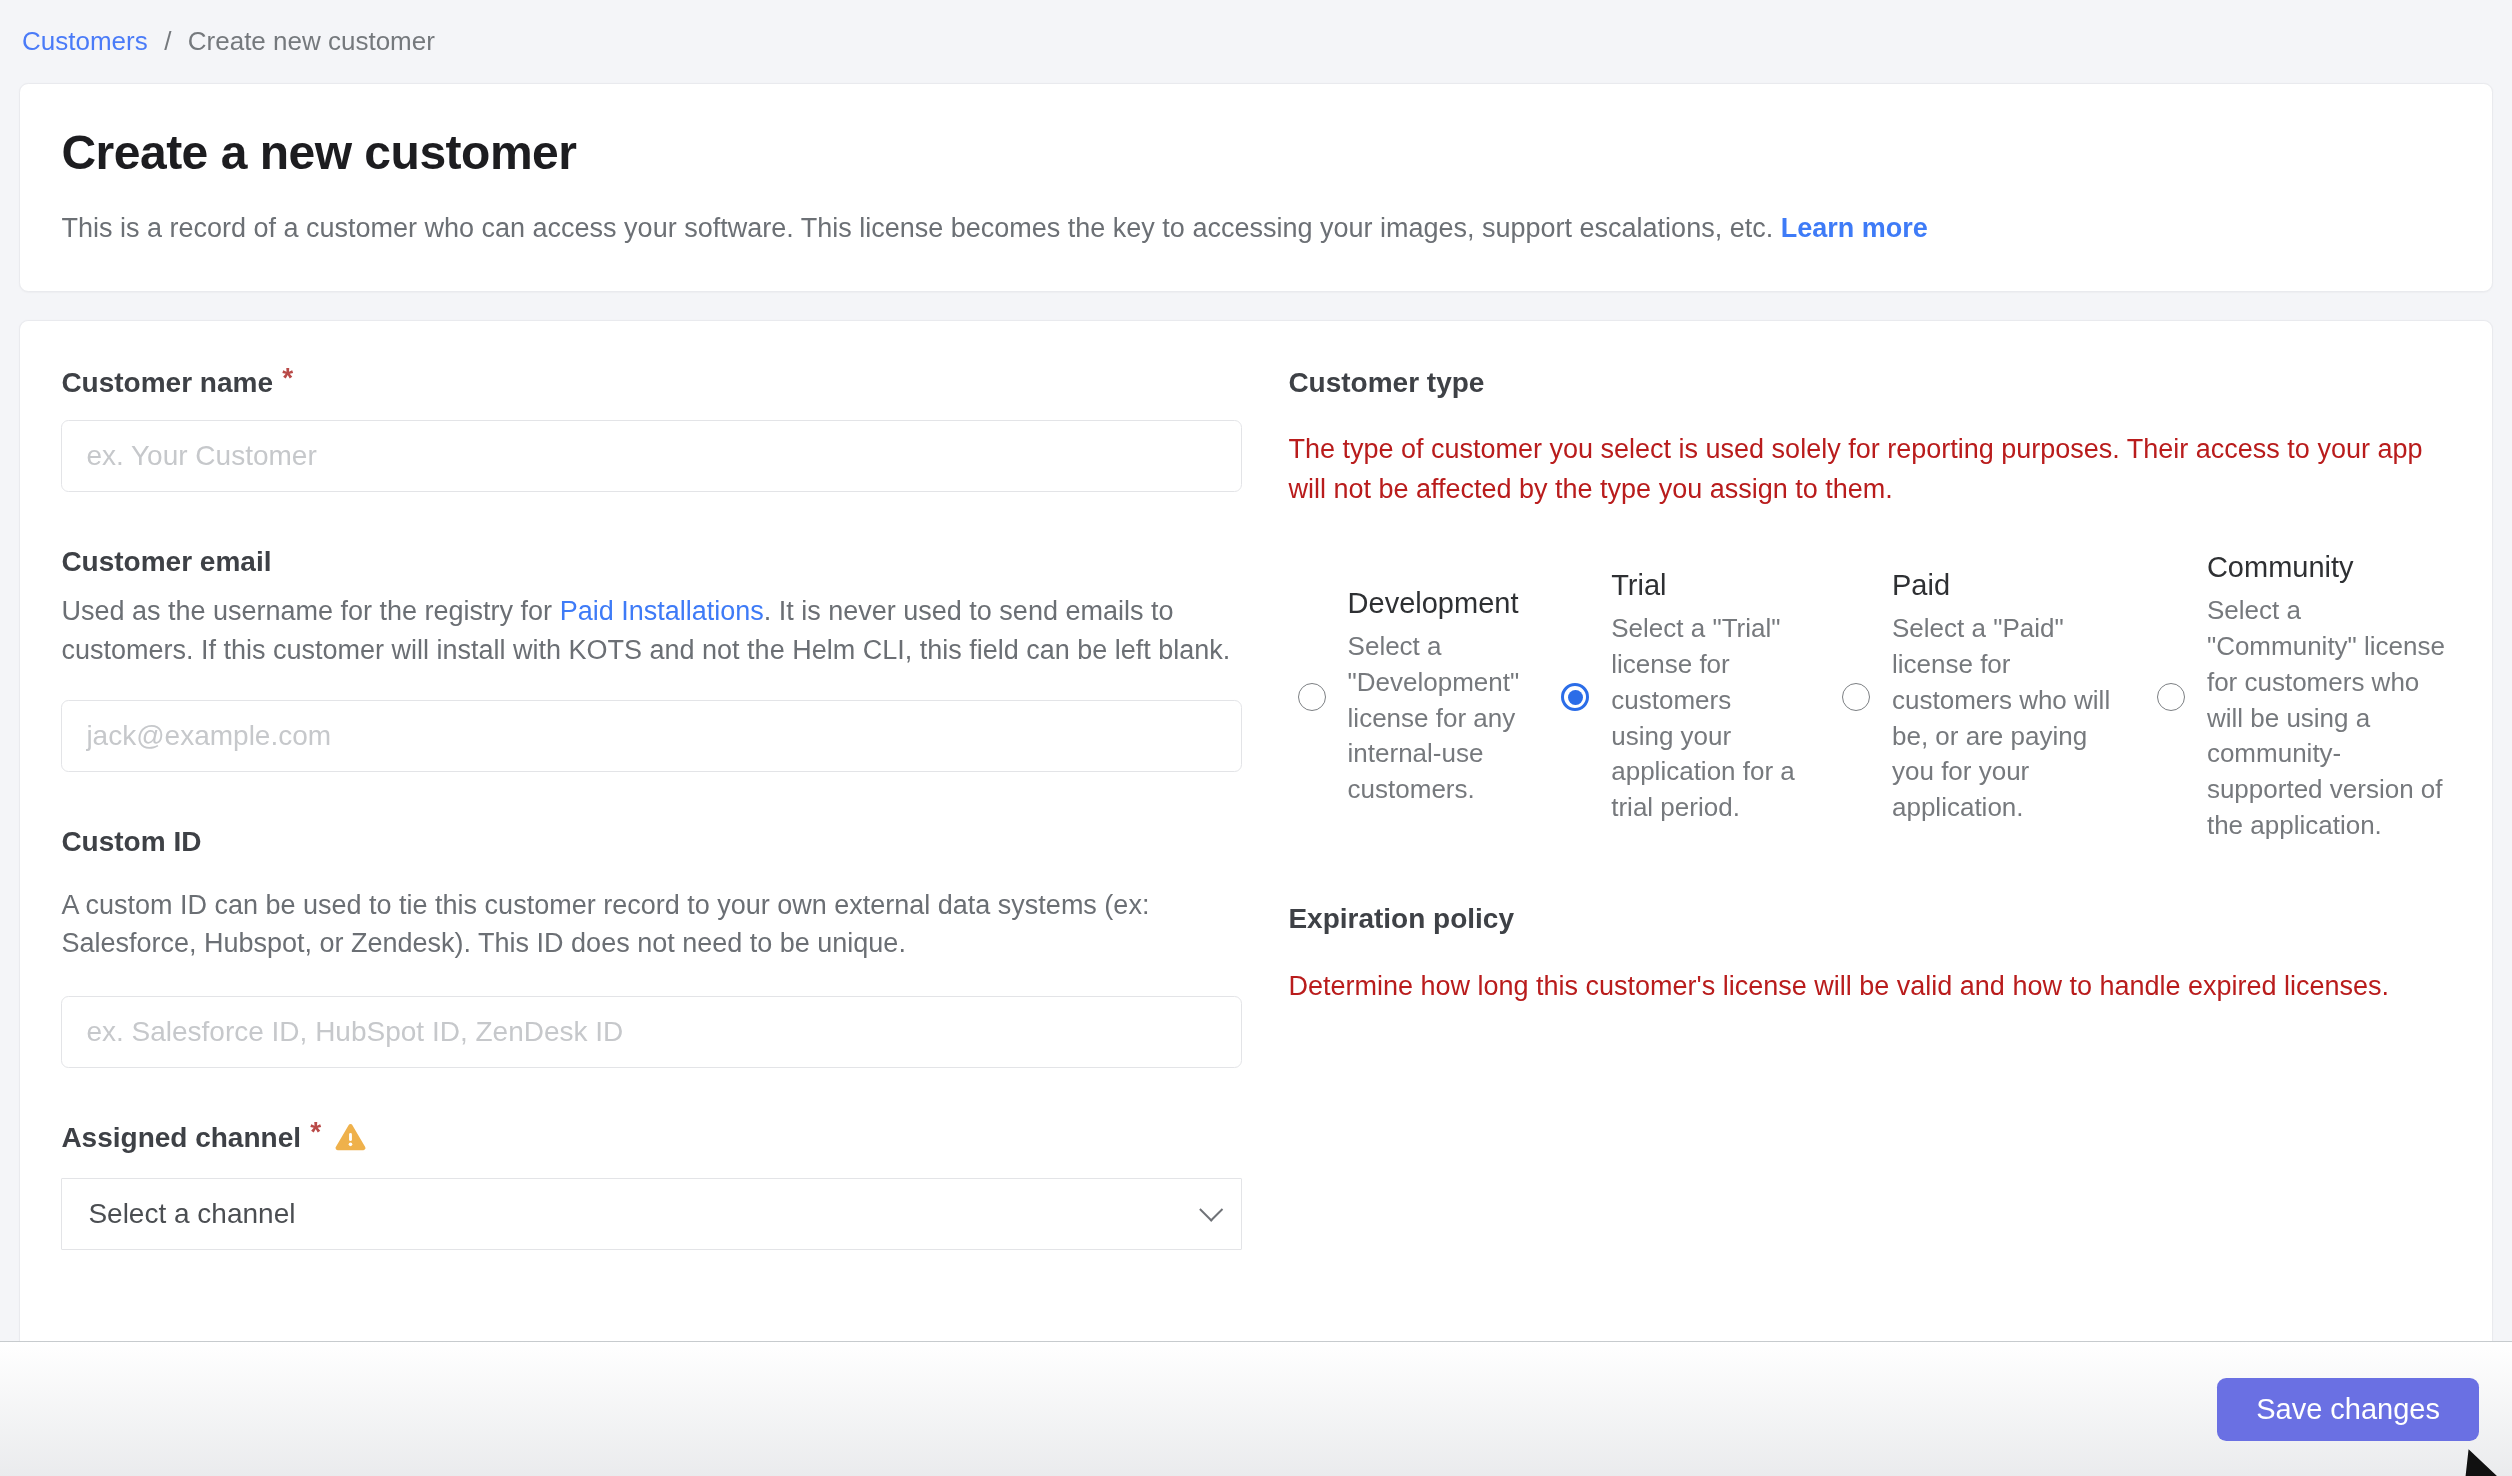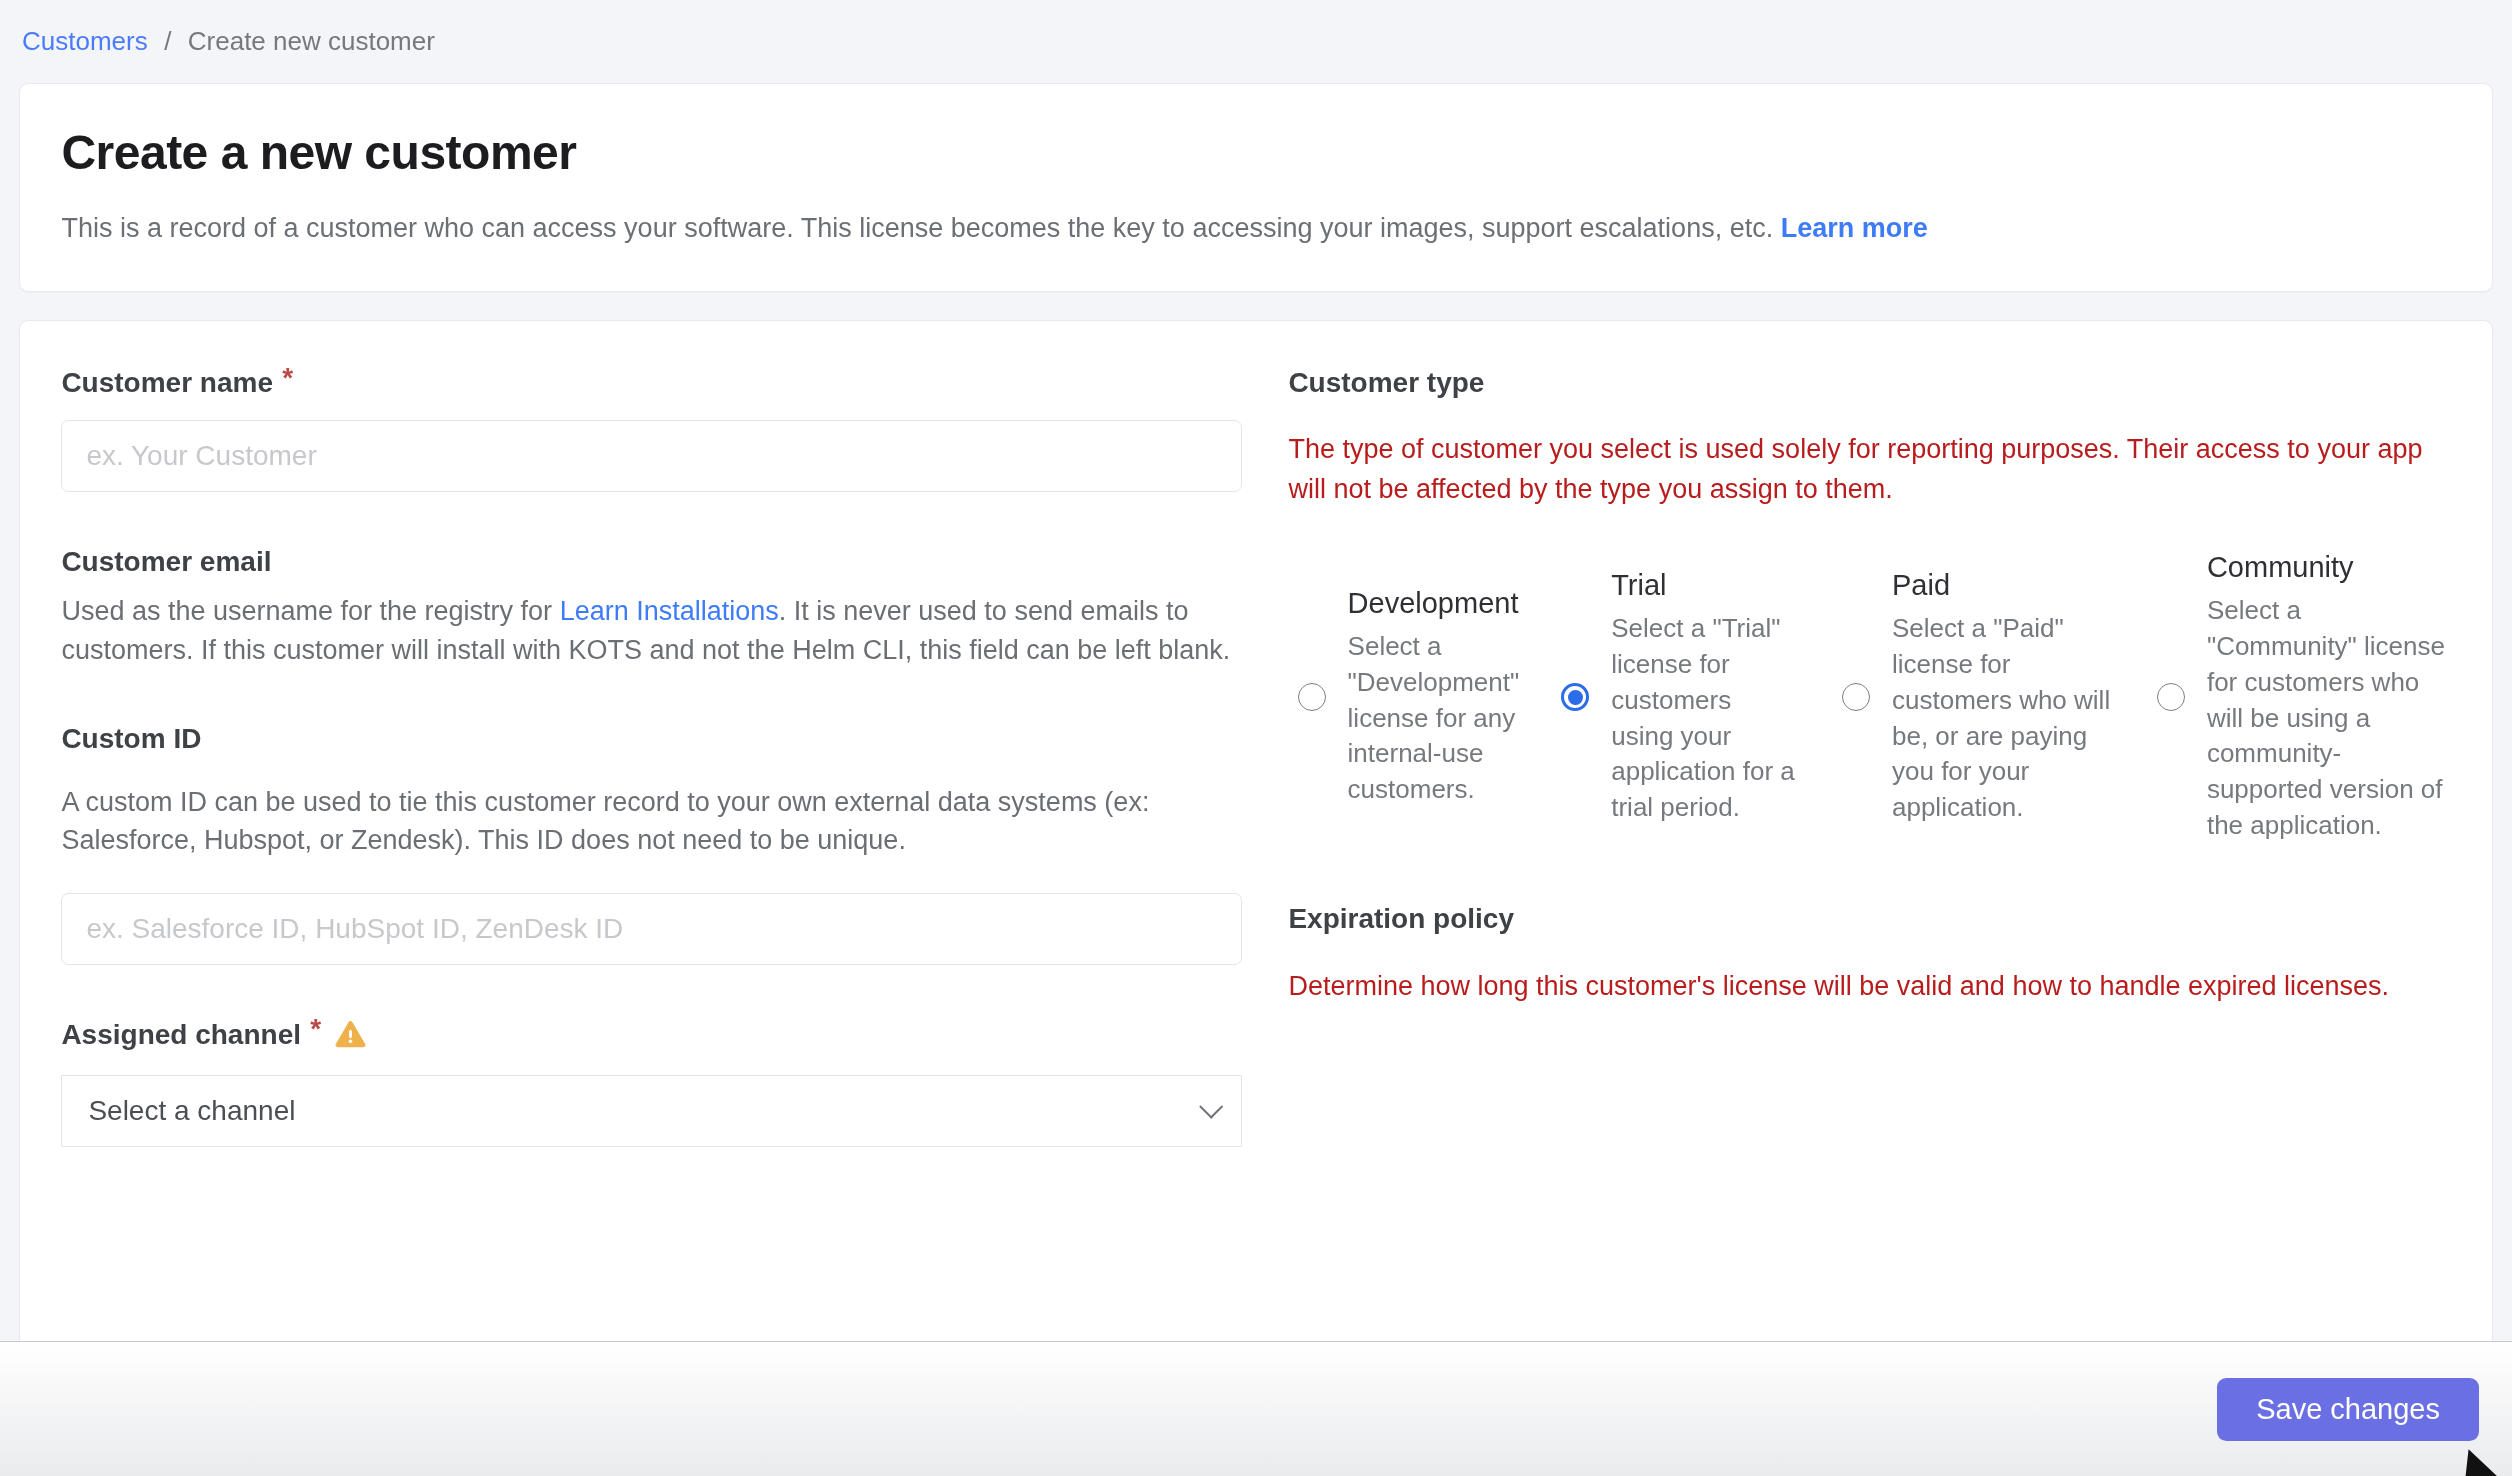--- a/index.html
+++ b/index.html
@@ -210,22 +210,23 @@
         <span class="req">*</span>
       </div>
       <input class="text-input" type="text" placeholder="ex. Your Customer" style="">
     </div>
 
     <div class="field-group">
       <div class="field-label">
         <span>Customer email</span>
       </div>
       <div class="help-text">
-        <span>Used as the username for the registry for </span><a class="link">Learn Installations</a><span>. It is never used to send emails to customers. If this customer will install with KOTS and not the Helm CLI, this field can be left blank.</span>
-      </div>
+        <span>Used as the username for the registry for </span><a class="link">Paid Installations</a><span>. It is never used to send emails to customers. If this customer will install with KOTS and not the Helm CLI, this field can be left blank.</span>
+      </div>
+      <input class="text-input" type="text" style="margin-top: 31px;" placeholder="jack@example.com">
     </div>
 
     <div class="field-group">
       <div class="field-label">
         <span>Custom ID</span>
       </div>
       <div class="help-text" style="margin-top:28px;">A custom ID can be used to tie this customer record to your own external data systems (ex: Salesforce, Hubspot, or Zendesk). This ID does not need to be unique.</div>
       <input class="text-input" type="text" style="margin-top: 33px;" placeholder="ex. Salesforce ID, HubSpot ID, ZenDesk ID">
     </div>
 

